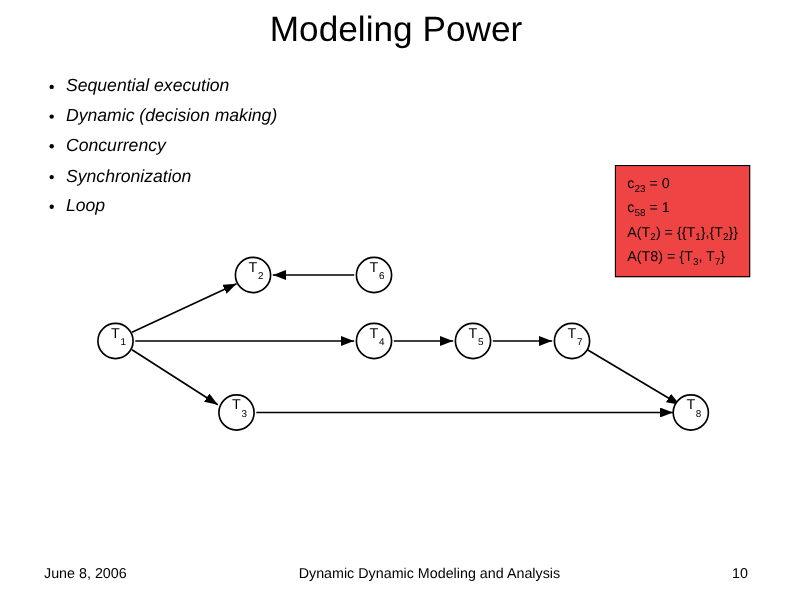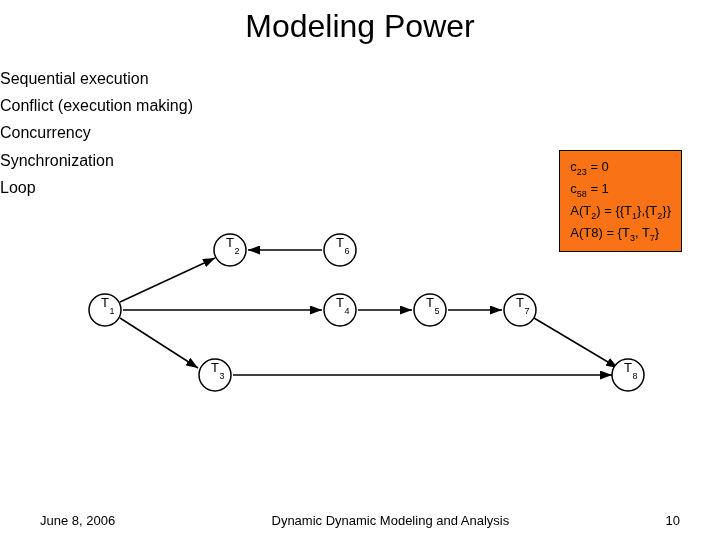--- a/index.html
+++ b/index.html
@@ -13,37 +13,39 @@
     }
     .page-title {
       text-align: center;
       font-size: 32px;
       font-weight: normal;
       padding-top: 8px;
       padding-bottom: 10px;
       color: #000;
     }
     .bullet-list {
+      margin-left: 60px;
       margin-top: 10px;
       list-style: disc;
+      font-style: italic;
     }
     .bullet-list li {
       font-size: 16px;
       line-height: 1.7;
       color: #000;
     }
     .info-box {
       position: absolute;
       top: 150px;
       right: 38px;
       border: 1.5px solid #000;
       padding: 6px 10px;
       font-size: 13px;
       line-height: 1.6;
-      background: #f97316;
+      background: #ef4444;
       color: #000;
     }
     .diagram-area {
       position: absolute;
       top: 200px;
       left: 30px;
       width: 640px;
       height: 220px;
     }
     svg.diagram {
@@ -65,21 +67,21 @@
     
     sub { font-size: 9px; }
   </style>
 </head>
 <body>
 
 <h1 class="page-title">Modeling Power</h1>
 
 <ul class="bullet-list">
   <li>Sequential execution</li>
-  <li>Conflict (execution making)</li>
+  <li>Dynamic (decision making)</li>
   <li>Concurrency</li>
   <li>Synchronization</li>
   <li>Loop</li>
 </ul>
 
 <div class="info-box">
   c<sub>23</sub> = 0<br>
   c<sub>58</sub> = 1<br>
   A(T<sub>2</sub>) = {{T<sub>1</sub>},{T<sub>2</sub>}}<br>
   A(T8) = {T<sub>3</sub>, T<sub>7</sub>}

